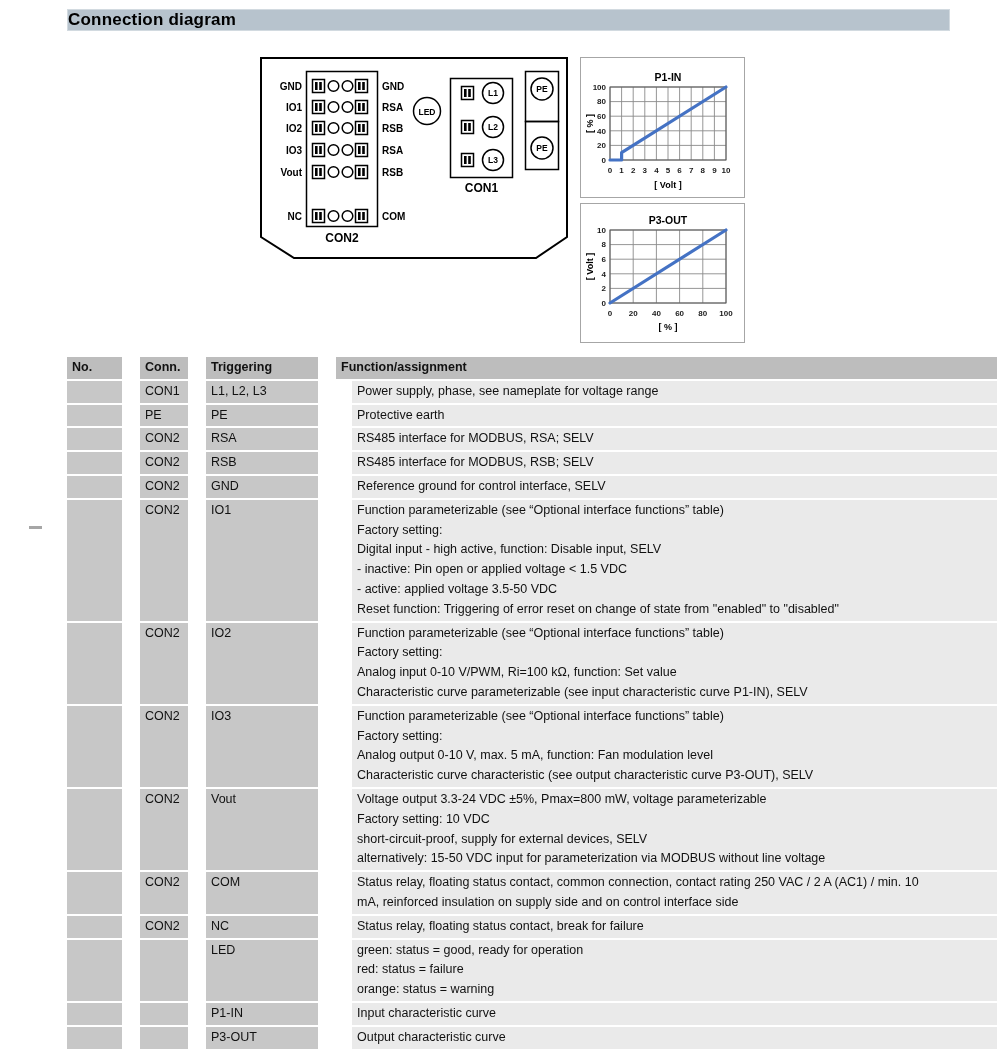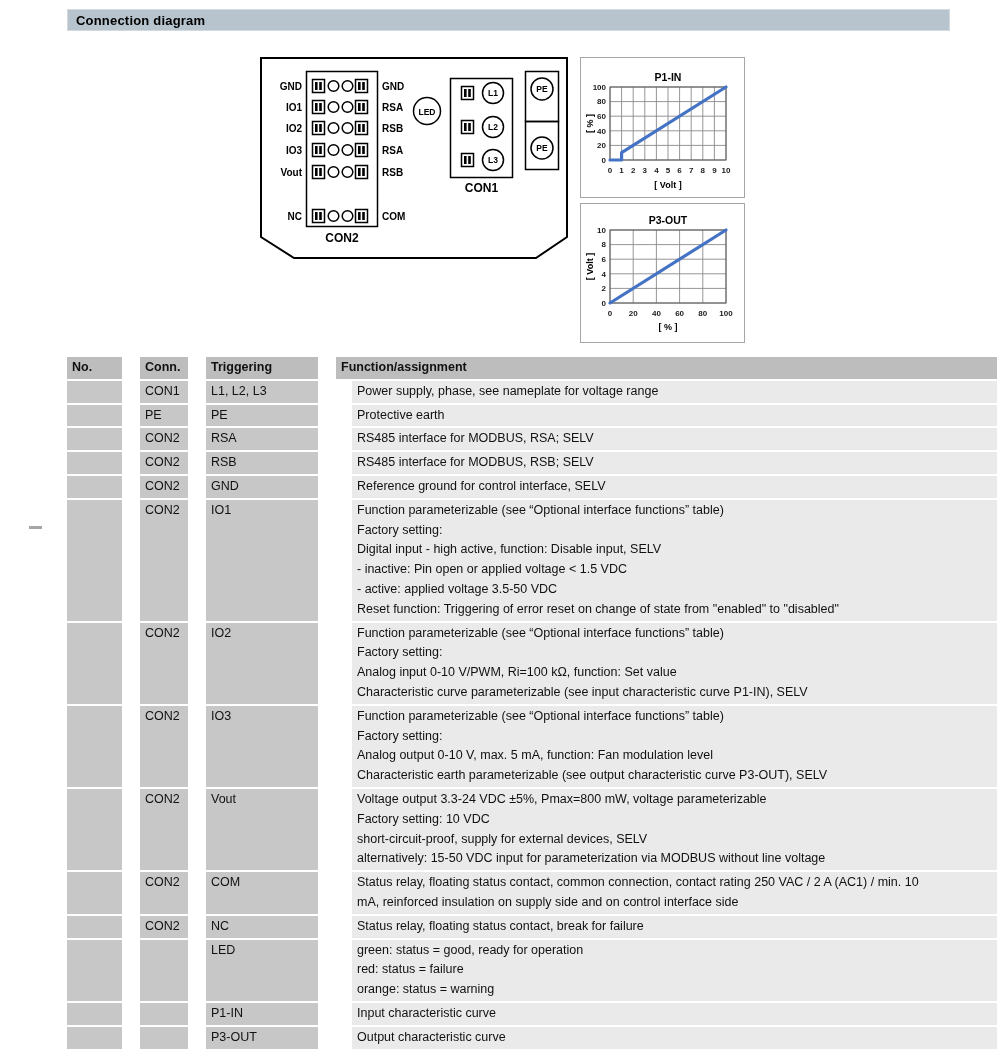--- a/index.html
+++ b/index.html
@@ -2,21 +2,21 @@
 <html><head>
 <meta charset="utf-8">
 <style>
   html,body{margin:0;padding:0;}
   body{font-family:"Liberation Sans",sans-serif;background:#ffffff;}
   .page{position:relative;width:1000px;height:1062px;background:#ffffff;overflow:hidden;}
 
   
   .title-bar{position:absolute;left:67px;top:9px;width:881px;height:20px;
     background:#b7c3cd;border:1px solid #d2dae0;display:flex;align-items:center;}
-  .title-bar span{font-size:13px;font-weight:bold;color:#000;padding-left:8px;letter-spacing:.2px;}
+  .title-bar span{font-size:17px;font-weight:bold;color:#000;letter-spacing:.2px;}
 
   .margin-mark{position:absolute;left:29px;top:526px;width:13px;height:3px;background:#a6a6a6;}
 
   
   svg{font-family:"Liberation Sans",sans-serif;}
   .dstroke{stroke:#000;stroke-width:1.5;fill:none;}
   .dout{stroke:#000;stroke-width:2;fill:none;}
   .dlab{font-size:10px;font-weight:bold;fill:#000;}
   .dlab-sm{font-size:8.5px;font-weight:bold;fill:#000;}
   .dlab-lg{font-size:12px;font-weight:bold;fill:#000;}
@@ -270,21 +270,21 @@
         <div class="func-line">Analog input 0-10 V/PWM, Ri=100 kΩ, function: Set value</div>
         <div class="func-line">Characteristic curve parameterizable (see input characteristic curve P1-IN), SELV</div>
       </div>
       <div class="cell c-label"></div>
       <div class="cell c-label">CON2</div>
       <div class="cell c-label">IO3</div>
       <div class="cell c-func">
         <div class="func-line">Function parameterizable (see “Optional interface functions” table)</div>
         <div class="func-line">Factory setting:</div>
         <div class="func-line">Analog output 0-10 V, max. 5 mA, function: Fan modulation level</div>
-        <div class="func-line">Characteristic earth parameterizable (see output characteristic curve P3-OUT), SELV</div>
+        <div class="func-line">Characteristic curve characteristic (see output characteristic curve P3-OUT), SELV</div>
       </div>
       <div class="cell c-label"></div>
       <div class="cell c-label">CON2</div>
       <div class="cell c-label">Vout</div>
       <div class="cell c-func">
         <div class="func-line">Voltage output 3.3-24 VDC ±5%, Pmax=800 mW, voltage parameterizable</div>
         <div class="func-line">Factory setting: 10 VDC</div>
         <div class="func-line">short-circuit-proof, supply for external devices, SELV</div>
         <div class="func-line">alternatively: 15-50 VDC input for parameterization via MODBUS without line voltage</div>
       </div>

